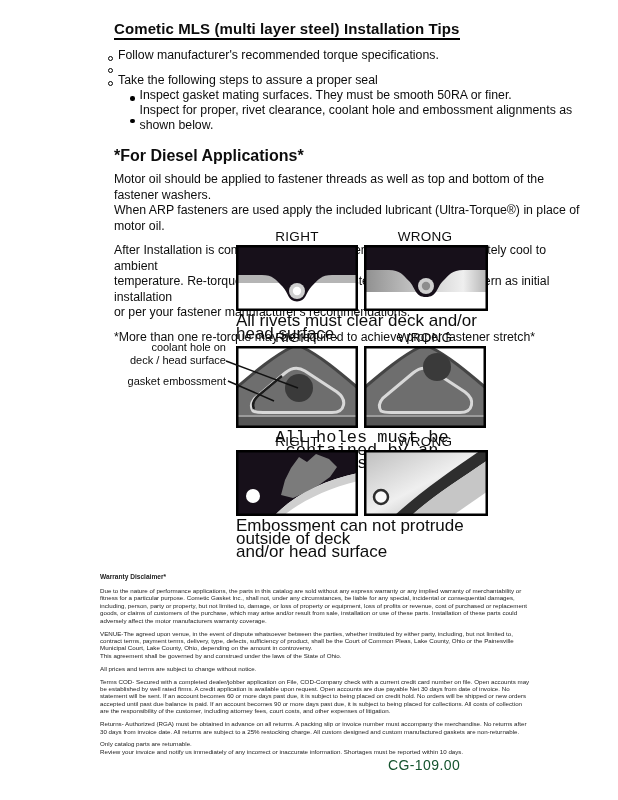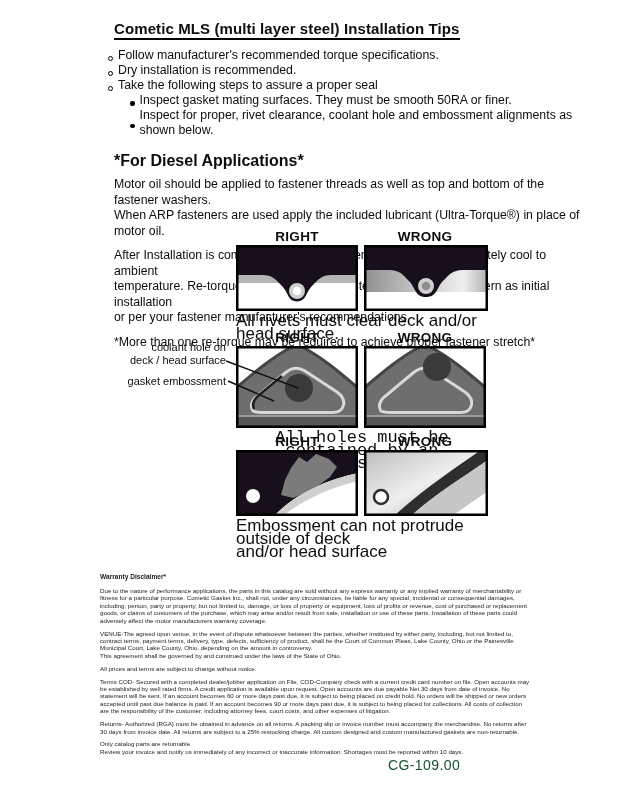--- a/index.html
+++ b/index.html
@@ -29,21 +29,21 @@
   .tip-sub { margin-left: 22px; }
   .diesel-heading { margin: 14px 0 7px 6px; font-size: 16px; font-weight: 700; }
   .para { margin: 0 0 9px 6px; font-size: 12.3px; line-height: 15.5px; white-space: pre-line; }
   .note { margin-top: 3px; }
   
   .dgroup { position: absolute; left: 236px; width: 252px; }
   .dg-1 { top: 229px; }
   .dg-2 { top: 330px; }
   .dg-3 { top: 434px; }
   .dlabels { display: flex; gap: 6px; height: 16px; }
-  .dlabels span { flex: 0 0 122px; text-align: center; font-size: 13.5px; font-weight: 700; letter-spacing: 0.3px; }
+  .dlabels span { flex: 0 0 122px; text-align: center; font-size: 13.5px; font-weight: 400; letter-spacing: 0.3px; }
   .dpanels { position: relative; display: flex; gap: 6px; }
   .dpanels svg { display: block; }
   .dcaption { margin-top: 3px; font-size: 17px; line-height: 13px; white-space: pre-line; }
   .dcaption.center { text-align: center; font-family: Liberation Mono, monospace; }
   
   .ann { position: absolute; width: 112px; text-align: right; font-size: 11px; line-height: 12.5px; white-space: pre-line; }
   .ann-coolant { left: -122px; top: -5px; }
   .ann-emboss  { left: -122px; top: 29px; }
   .leaders { position: absolute; left: -128px; top: -6px; width: 200px; height: 100px; overflow: visible; pointer-events: none; }
   
@@ -58,21 +58,20 @@
 
 <div class="sec-top">
   <h1 class="page-title">Cometic MLS (multi layer steel) Installation Tips</h1>
 
   <div class="tip-row">
     <span class="mk hollow"></span>
     <span>Follow manufacturer's recommended torque specifications.</span>
   </div>
   <div class="tip-row">
     <span class="mk hollow"></span>
-    <span>Dry installation is recommended.</span>
   </div>
   <div class="tip-row">
     <span class="mk hollow"></span>
     <span>Take the following steps to assure a proper seal</span>
   </div>
   <div class="tip-row tip-sub">
     <span class="mk solid"></span>
     <span>Inspect gasket mating surfaces.  They must be smooth 50RA or finer.</span>
   </div>
   <div class="tip-row tip-sub">

